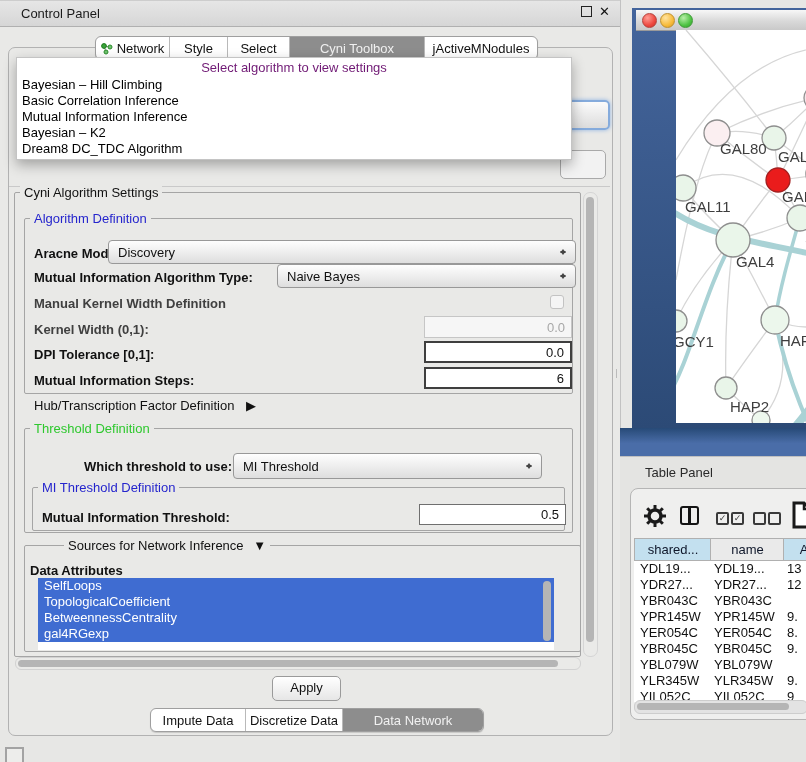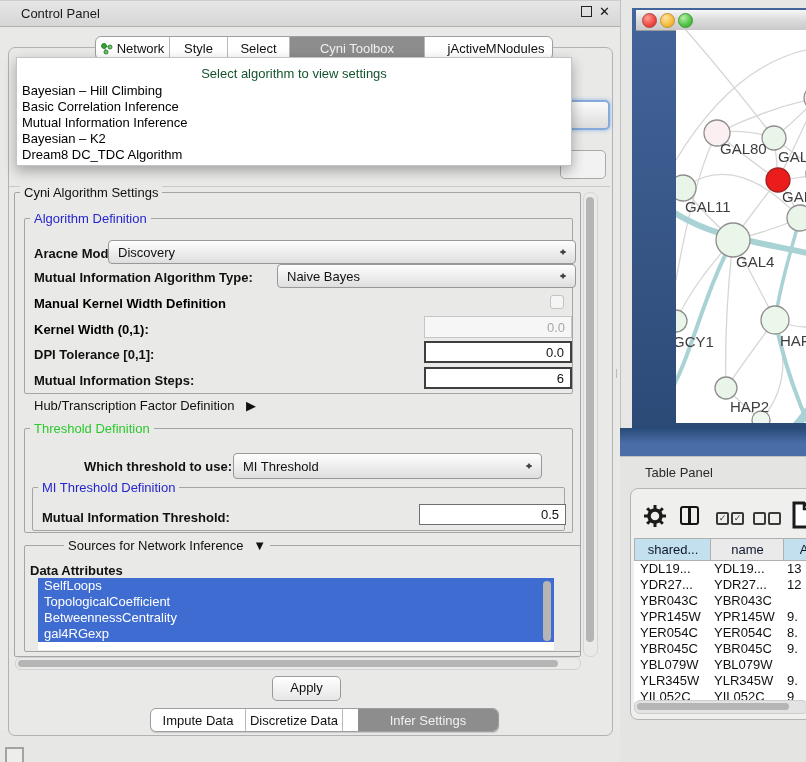--- a/index.html
+++ b/index.html
@@ -17,53 +17,53 @@
   #float-btn{width:9px;height:9px;border:1.5px solid #222;background:transparent;}
   #close-btn{font-weight:bold;font-size:13px;color:#111;line-height:13px;}
   #top-tick{left:5px;top:0;width:1px;height:5px;background:#8a8a8a;}
   #cp-frame{left:8px;top:47px;width:603px;height:687px;border:1px solid #b2b2b2;border-radius:7px;background:#e9e9e7;z-index:1;}
 
   
   .tabbar{display:flex;height:22px;border:1px solid #9f9f9f;border-radius:6px;overflow:hidden;
           background:#fff;z-index:4;box-shadow:0 1px 1px rgba(0,0,0,.15);}
   .seg{display:flex;align-items:center;justify-content:center;gap:4px;border-right:1px solid #b9b9b9;
        color:#111;white-space:nowrap;cursor:default;}
-  .seg:last-child{border-right:none;margin-left:15px;}
+  .seg:last-child{border-right:none;}
   .seg.selected{background:#8d8d8d;color:#f1f1f1;}
   #topTabs{left:95px;top:36px;}
   #topTabs .seg:nth-child(1){width:73px;}
   #topTabs .seg:nth-child(2){width:57px;}
   #topTabs .seg:nth-child(3){width:61px;}
   #topTabs .seg:nth-child(4){width:134px;}
   #topTabs .seg:nth-child(5){width:112px;}
   #bottomTabs{left:150px;top:708px;}
   #bottomTabs .seg:nth-child(1){width:94px;}
   #bottomTabs .seg:nth-child(2){width:96px;}
   #bottomTabs .seg:nth-child(3){width:140px;}
 
   
   #dropdown{left:16px;top:57px;width:554px;background:#fff;border:1px solid #c4c4c4;
             box-shadow:0 5px 12px rgba(0,0,0,.3);z-index:6;padding-bottom:2px;}
-  #dd-hint{height:17px;text-align:center;color:#14532d;padding-top:8px;}
+  #dd-hint{height:17px;text-align:center;color:#701a75;padding-top:2px;}
   .dd-item{height:16px;line-height:16px;padding-left:5px;color:#000;}
   .dd-item.bold{font-weight:bold;}
 
   
   #frag1{left:560px;top:100px;width:46px;height:26px;border:2px solid #85abdc;border-radius:5px;
          background:linear-gradient(#fbfbfb,#dcdcdc);box-shadow:0 0 4px #8fb3e2;z-index:3;}
   #frag2{left:560px;top:150px;width:44px;height:27px;border:1px solid #a9a9a9;border-radius:5px;background:#f2f2f2;z-index:3;}
   #sep{left:9px;top:186px;width:601px;height:1px;background:#c9c9c9;z-index:2;}
 
   
   .group{border:1px solid #a5a5a5;border-radius:2px;z-index:2;}
   .group-label{background:#e9e9e7;padding:0 4px;line-height:13px;z-index:3;white-space:nowrap;}
   .lbl-blue{color:#2525cd;}
   .lbl-green{color:#2ec82e;}
   .fldlabel{font-weight:bold;color:#111;z-index:3;white-space:nowrap;}
-  .fldlabel.dis{color:#000000;}
+  .fldlabel.dis{color:#404040;}
 
   
   .combo{border:1px solid #989898;border-radius:4px;background:linear-gradient(#fefefe,#dedede);
          display:flex;align-items:center;padding-left:9px;z-index:3;}
   .combo-arrows{position:absolute;right:8px;top:50%;margin-top:-6px;width:8px;height:12px;}
   .combo-arrows:before{content:"";position:absolute;left:1px;top:0;border:3.5px solid transparent;border-bottom:4px solid #444;}
   .combo-arrows:after{content:"";position:absolute;left:1px;bottom:0;border:3.5px solid transparent;border-top:4px solid #444;}
   .inputbox{background:#fff;text-align:right;padding-right:6px;display:flex;align-items:center;
             justify-content:flex-end;z-index:3;color:#111;}
   .inputbox.dark{border:2px solid #3f3f3f;}
@@ -245,21 +245,21 @@
 
   <div class="abs" id="apply-btn">Apply</div>
   <div class="abs tabbar" id="bottomTabs">
       <div class="seg">
         <span>Impute Data</span>
       </div>
       <div class="seg">
         <span>Discretize Data</span>
       </div>
       <div class="seg selected">
-        <span>Infer Settings</span>
+        <span>Data Network</span>
       </div>
     </div>
   <div class="abs" id="cp-bottom-icon"></div>
   <div class="abs" id="splitter"></div>
 
   <div class="abs" id="net-window">
     <div id="net-titlebar">
       <span class="tl" id="tl-red"></span>
       <span class="tl" id="tl-yellow"></span>
       <span class="tl" id="tl-green"></span>

